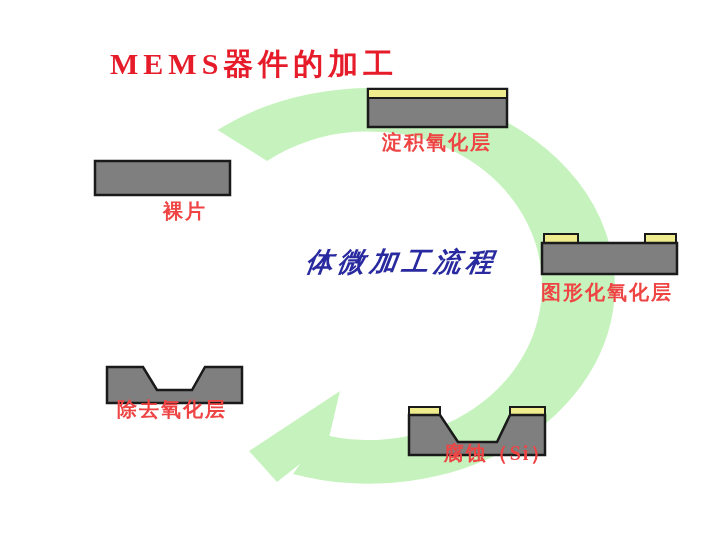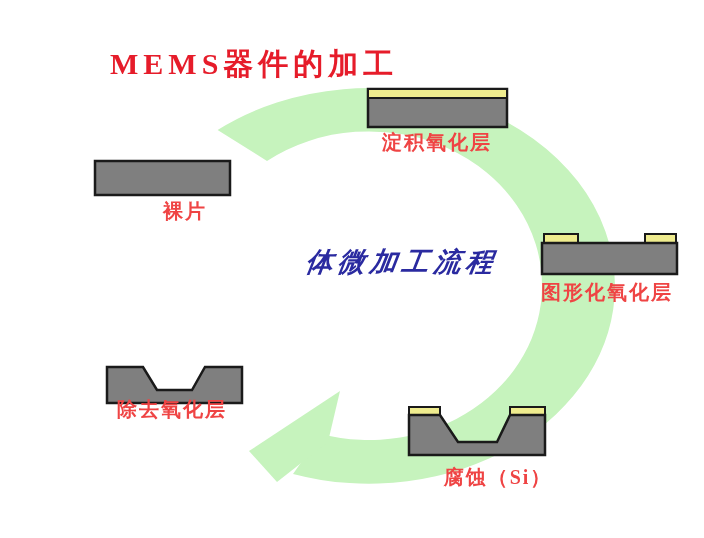--- a/index.html
+++ b/index.html
@@ -43,21 +43,21 @@
     font-size: 20px;
     font-weight: bold;
     letter-spacing: 2px;
     color: #ef4444;
     white-space: nowrap;
     font-family: "Liberation Serif", "DejaVu Serif", serif;
   }
   .lbl-bare     { left: 185px; top: 198px; }
   .lbl-deposit  { left: 437px; top: 129px; }
   .lbl-pattern  { left: 607px; top: 279px; }
-  .lbl-etch     { left: 498px; top: 464px; }
+  .lbl-etch     { left: 498px; top: 440px; }
   .lbl-remove   { left: 172px; top: 396px; }
 </style>
 </head>
 <body>
 
 <div class="slide">
 
   <svg class="diagram-svg" width="704" height="538" viewBox="0 0 704 538">
 
     <path d="M 217.6 130

